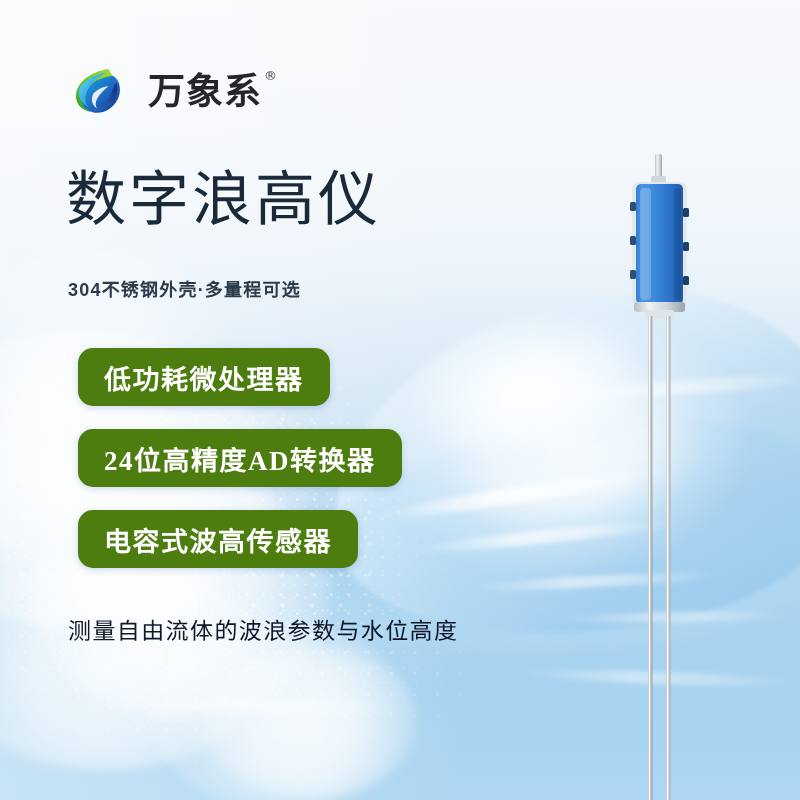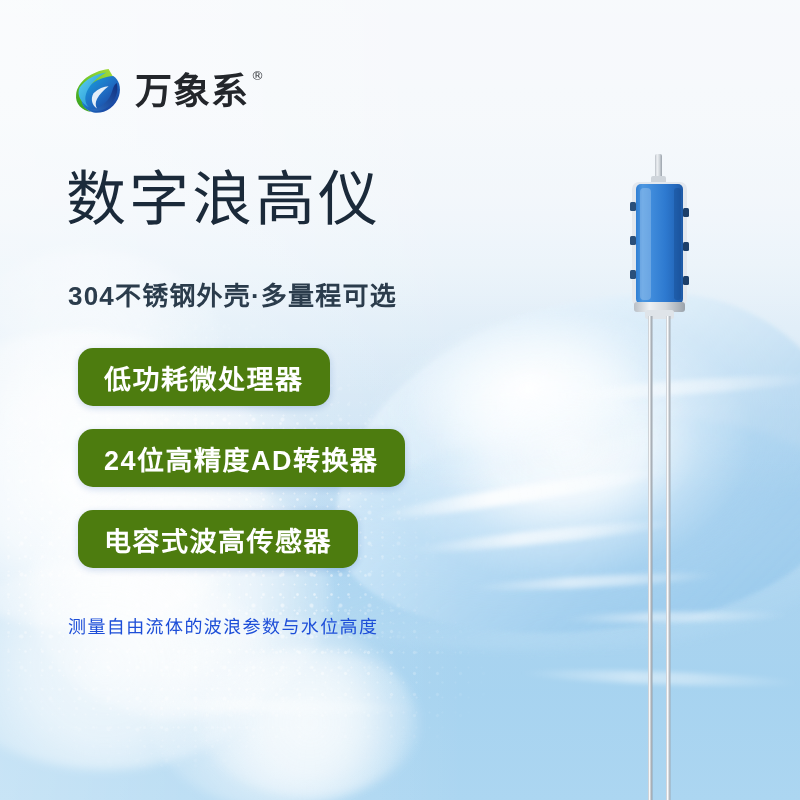--- a/index.html
+++ b/index.html
@@ -180,21 +180,21 @@
       rgba(255,255,255,0) 58%);
   }
 
   
   .logo {
     position: absolute;
     left: 68px;
     top: 62px;
     display: flex;
     align-items: center;
-    gap: 9px;
+    gap: 22px;
   }
   .logo-mark { width: 58px; height: 58px; display: block; }
   .logo-word {
     position: relative;
     font-family: "DejaVu Sans", "Liberation Sans", sans-serif;
     font-size: 37px;
     font-weight: 700;
     color: #23262b;
     letter-spacing: 1px;
     line-height: 1;
@@ -218,21 +218,21 @@
     font-weight: 400;
     color: #1b2a3a;
     letter-spacing: 3px;
     line-height: 1.12;
     text-shadow: 0 1px 0 rgba(255,255,255,0.55);
   }
   .subhead {
     position: absolute;
     left: 68px;
     top: 275px;
-    font-size: 26px;
+    font-size: 18px;
     font-weight: 700;
     color: #2b3c4c;
     letter-spacing: 1.2px;
   }
 
   
   .pill {
     position: absolute;
     left: 78px;
     height: 58px;
@@ -243,30 +243,30 @@
     border-radius: 15px;
     background: #4d7c0f;
     color: #ffffff;
     font-size: 27px;
     font-weight: 700;
     letter-spacing: 1.5px;
     box-shadow: 0 2px 7px rgba(18,76,170,0.20);
     white-space: nowrap;
   }
   .pill-1 { top: 348px; }
-  .pill-2 { top: 429px; }
+  .pill-2 { top: 429px; font-family: Liberation Serif, serif; }
   .pill-3 { top: 510px; }
 
   .tagline {
     position: absolute;
     left: 68px;
     top: 612px;
-    font-size: 18px;
+    font-size: 23px;
     font-weight: 400;
-    color: #1d4ed8;
+    color: #0f172a;
     letter-spacing: 1.4px;
   }
 
   
   .product {
     position: absolute;
     left: 612px;
     top: 150px;
     width: 96px;
     height: 650px;

